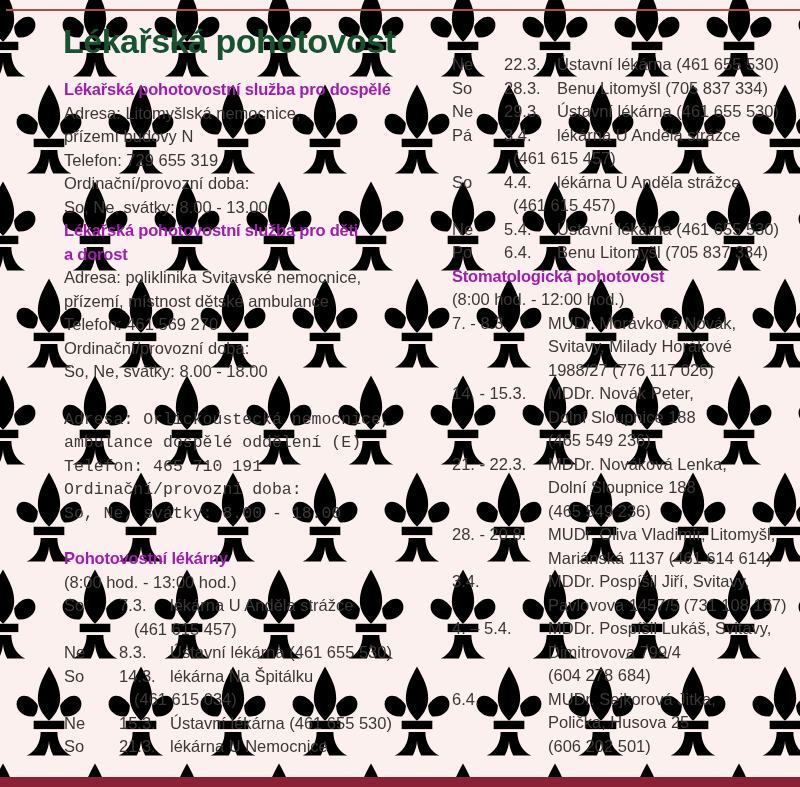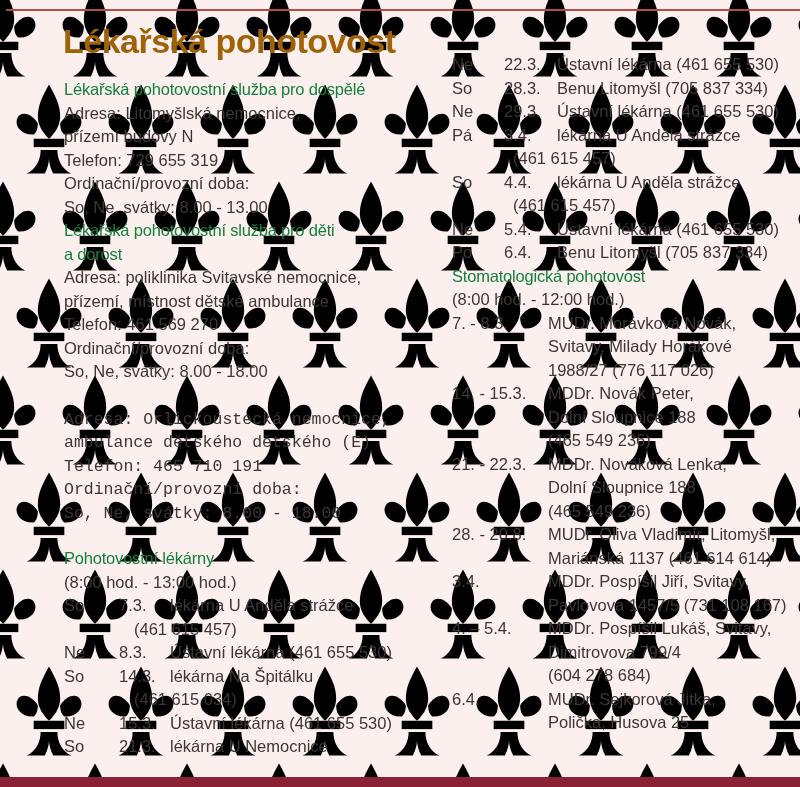--- a/index.html
+++ b/index.html
@@ -11,28 +11,28 @@
   }
   
   .pattern{position:absolute;inset:0;z-index:0;}
   .fleur{position:absolute;width:74px;height:92px;}
   .top-rule{position:absolute;left:6px;right:0;top:9px;height:2px;background:#b14b4f;z-index:3;}
   .footer-bar{position:absolute;left:0;right:0;bottom:0;height:10px;background:#8a2134;z-index:3;}
 
   .content{position:absolute;inset:0;z-index:2;}
   .title{
     position:absolute;left:63px;top:22px;
-    font-size:34px;font-weight:bold;color:#a16207;letter-spacing:-0.5px;
+    font-size:34px;font-weight:bold;color:#14532d;letter-spacing:-0.5px;
     white-space:nowrap;
   }
   .colL{position:absolute;left:64px;top:78px;width:372px;}
   .colR{position:absolute;left:452px;top:53px;width:345px;}
 
   .line{line-height:23.5px;font-size:16.5px;white-space:nowrap;}
-  .h{font-weight:normal;letter-spacing:-0.2px;color:#15803d;}
+  .h{font-weight:bold;letter-spacing:-0.2px;color:#a21caf;}
 
   .sec2{}
   .sec3{margin-top:24px;font-family:Liberation Mono, monospace;}
   .sec4{margin-top:22px;}
   .dental{}
 
   .prow{display:grid;grid-template-columns:55px 44px 1fr;}
   .prowR{display:grid;grid-template-columns:52px 46px 1fr;}
   .date{text-align:left;}
   .ptxt{padding-left:7px;}
@@ -341,21 +341,21 @@
         <div class="line h">a dorost</div>
         <div class="line">Adresa: poliklinika Svitavské nemocnice,</div>
         <div class="line">přízemí, místnost dětské ambulance</div>
         <div class="line">Telefon: 461 569 270</div>
         <div class="line">Ordinační/provozní doba:</div>
         <div class="line">So, Ne, svátky: 8.00 - 18.00</div>
       </div>
 
       <div class="sec3">
         <div class="line">Adresa: Orlickoústecká nemocnice,</div>
-        <div class="line">ambulance dětského dětského (E)</div>
+        <div class="line">ambulance dospělé oddělení (E)</div>
         <div class="line">Telefon: 465 710 191</div>
         <div class="line">Ordinační/provozní doba:</div>
         <div class="line">So, Ne, svátky: 8.00 - 18.00</div>
       </div>
 
       <div class="sec4">
         <div class="line h">Pohotovostní lékárny</div>
         <div class="line">(8:00 hod. - 13:00 hod.)</div>
 
         <div class="line prow">
@@ -488,20 +488,21 @@
             <div class="line">Dimitrovova 799/4</div>
             <div class="line">(604 278 684)</div>
           </div>
         </div>
 
         <div class="drow">
           <span class="line">6.4.</span>
           <div>
             <div class="line">MUDr. Sejkorová Jitka,</div>
             <div class="line">Polička, Husova 25</div>
+            <div class="line">(606 202 501)</div>
           </div>
         </div>
       </div>
     </div>
   </div>
 
   <div class="footer-bar"></div>
 </div>
 
 </body></html>

